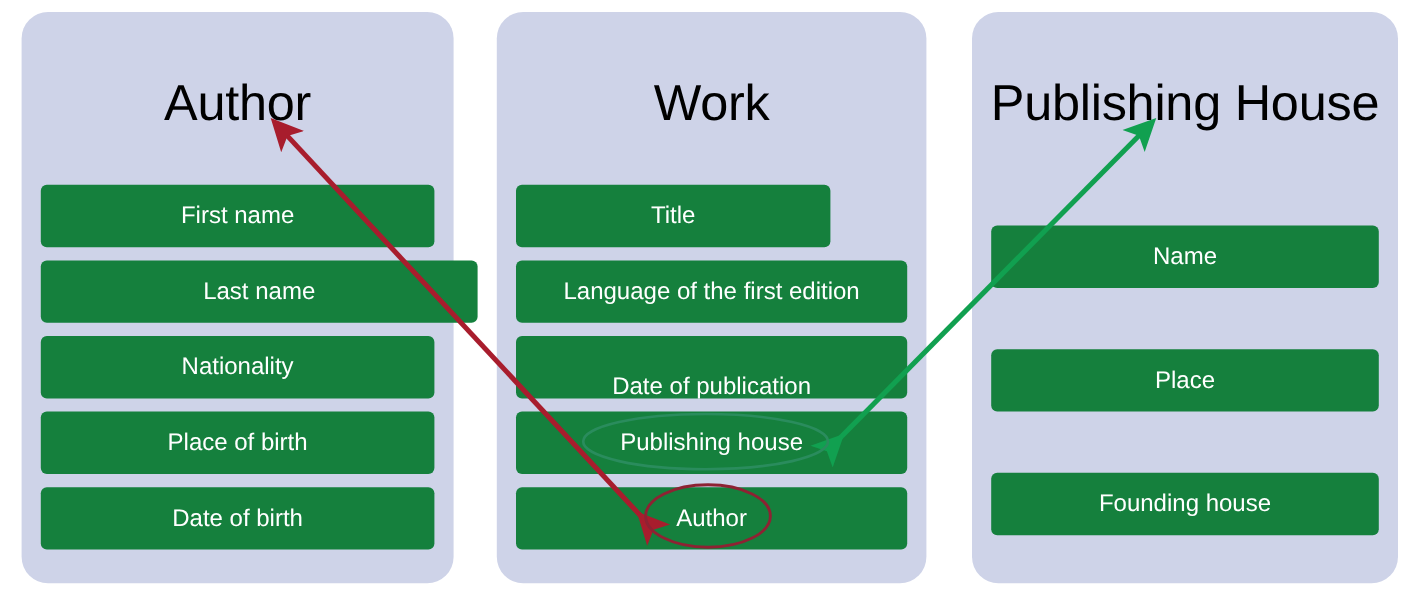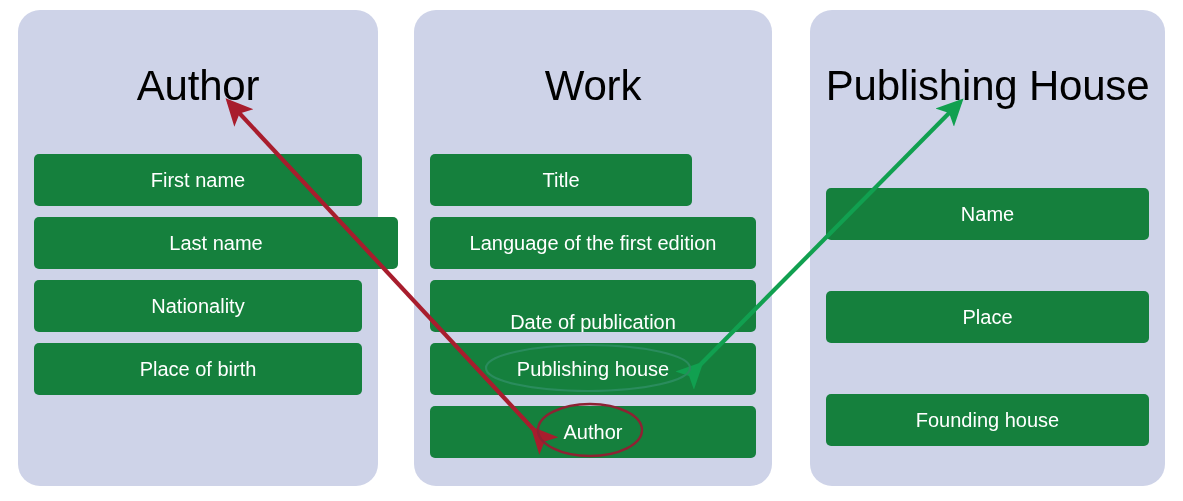--- a/index.html
+++ b/index.html
@@ -72,20 +72,23 @@
     </div>
     <div class="attr-row" style="left:16px; top:207px; width:364px; height:52px;">
       <span class="attr-label">Last name</span>
     </div>
     <div class="attr-row" style="left:16px; top:270px; width:328px; height:52px;">
       <span class="attr-label">Nationality</span>
     </div>
     <div class="attr-row" style="left:16px; top:333px; width:328px; height:52px;">
       <span class="attr-label">Place of birth</span>
     </div>
+    <div class="attr-row" style="left:16px; top:396px; width:328px; height:52px;">
+      <span class="attr-label">Date of birth</span>
+    </div>
   </div>
 
   <div class="entity-card" style="left:414px; top:10px; width:358px; height:476px;">
     <div class="card-title" style="top:52px; font-size:42px;">Work</div>
     <div class="attr-row" style="left:16px; top:144px; width:262px; height:52px;">
       <span class="attr-label">Title</span>
     </div>
     <div class="attr-row" style="left:16px; top:207px; width:326px; height:52px;">
       <span class="attr-label">Language of the first edition</span>
     </div>

